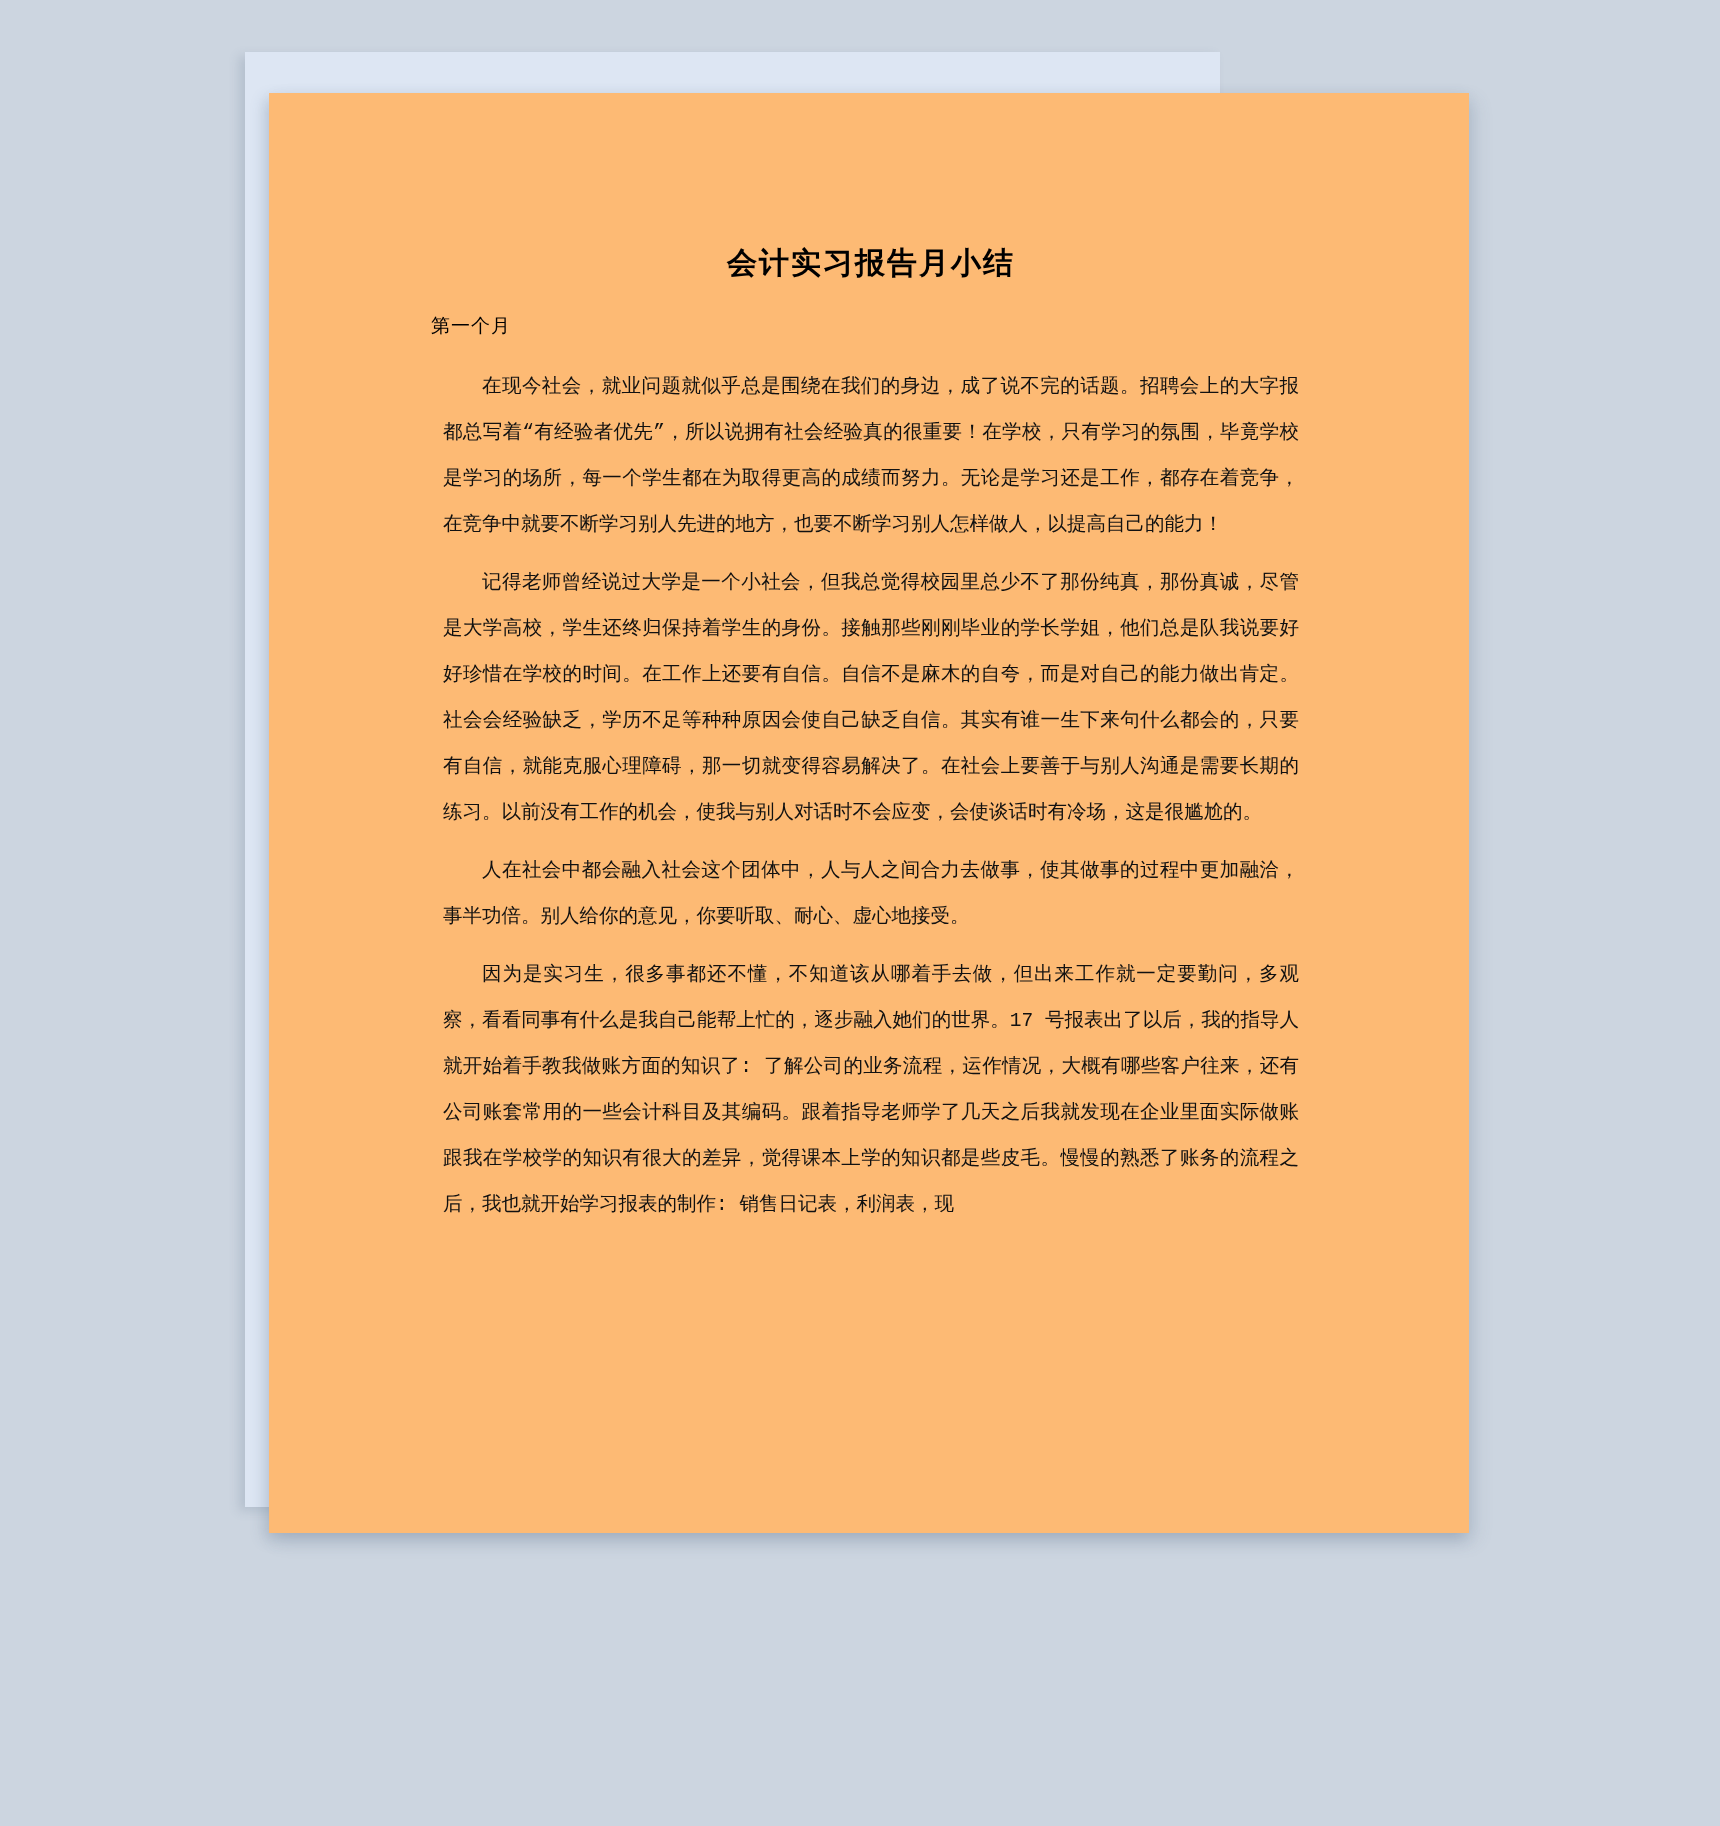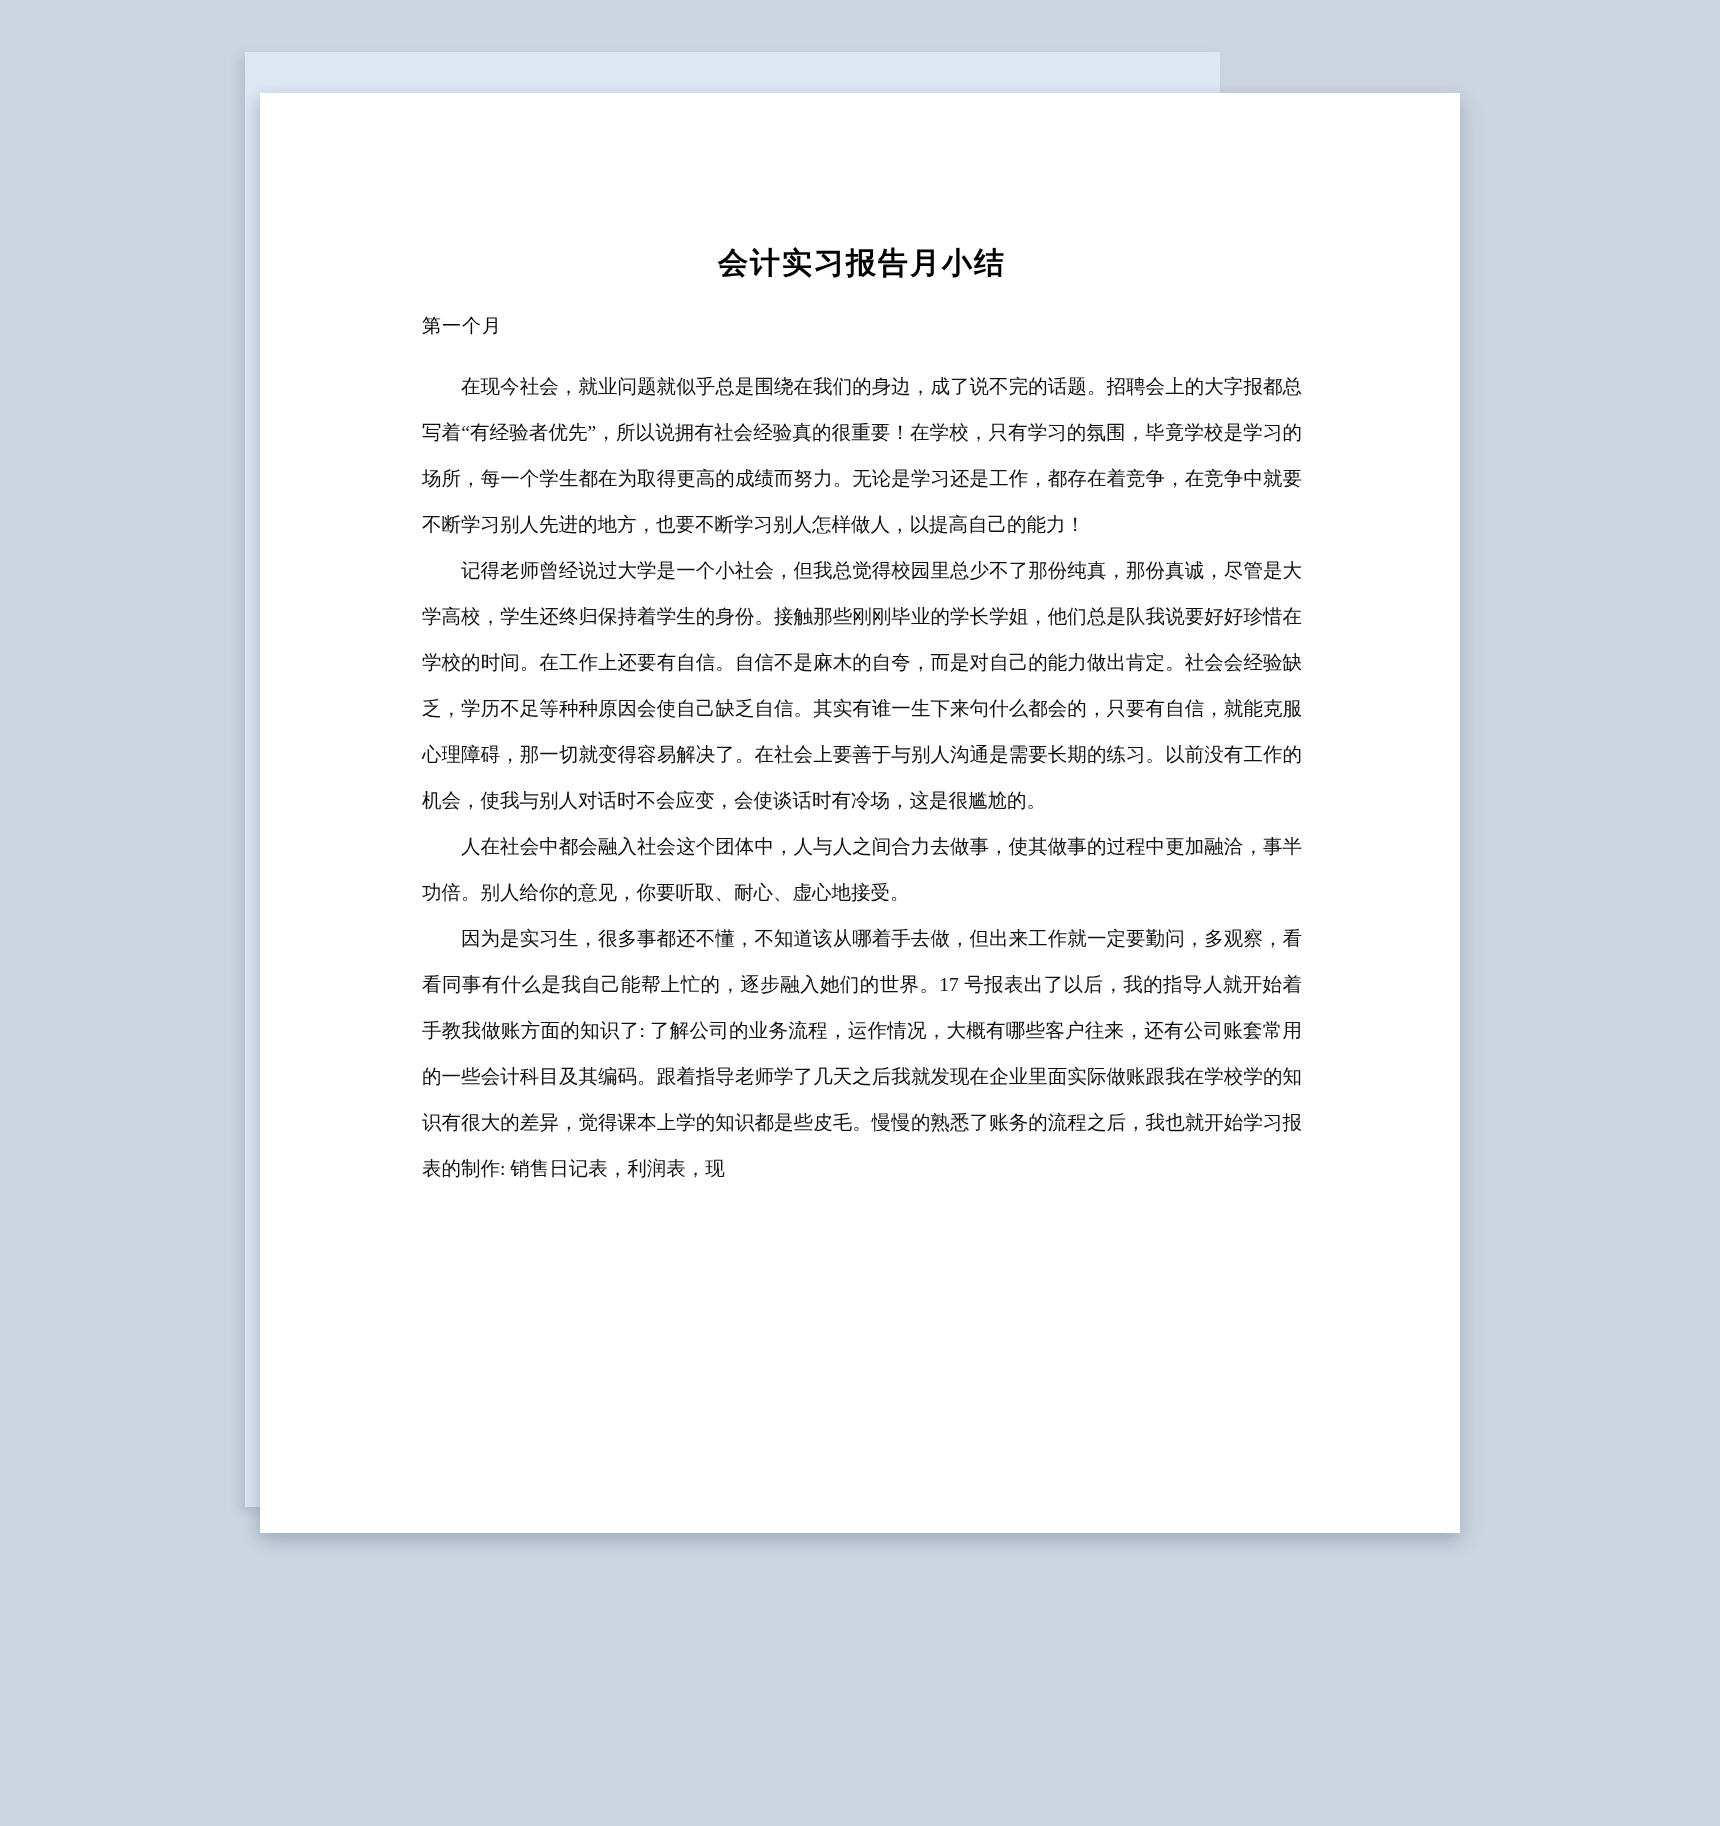--- a/index.html
+++ b/index.html
@@ -28,25 +28,25 @@
     left: 245px;
     top: 52px;
     width: 975px;
     height: 1455px;
     background: #dde6f3;
     box-shadow: -6px 4px 10px rgba(80,100,130,0.18);
   }
 
   .sheet-front {
     position: absolute;
-    left: 260px;
+    left: 269px;
     top: 93px;
     width: 1200px;
     height: 1440px;
-    background: #ffffff;
+    background: #fdba74;
     box-shadow: -4px 6px 14px rgba(70,90,120,0.22),
                  6px 8px 18px rgba(70,90,120,0.14);
     overflow: hidden;
   }
 
   
   .page-inner {
     position: absolute;
     left: 162px;
     top: 152px;
@@ -73,22 +73,23 @@
     line-height: 1.2;
   }
 
   .doc-para {
     font-size: 19.5px;
     line-height: 46px;
     color: #111;
     text-align: justify;
     text-justify: inter-ideograph;
     text-indent: 2em;
-    margin: 0;
+    margin: 12px;
     word-break: break-all;
+    font-family: Liberation Mono, monospace;
   }
 </style>
 </head>
 <body>
 
 <div id="doc-stack">
 
   <div class="sheet-back"></div>
 
   <div class="sheet-front">

